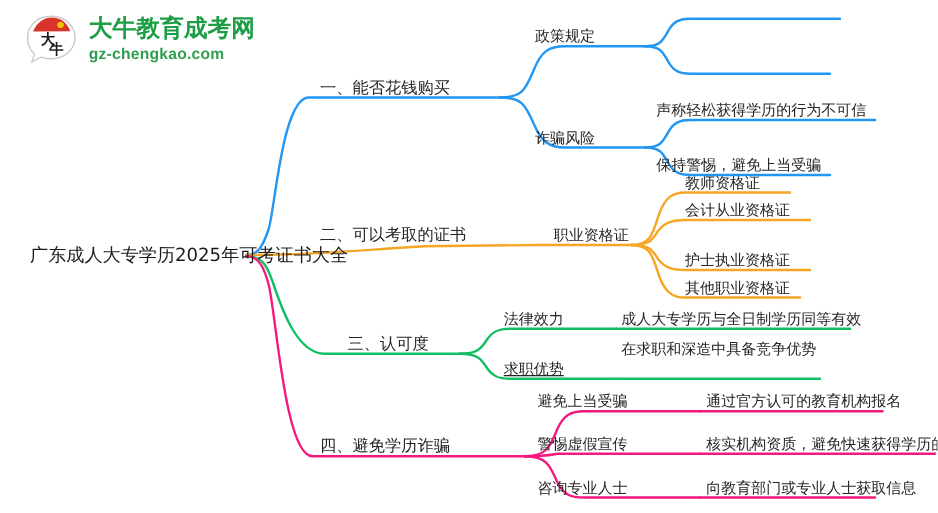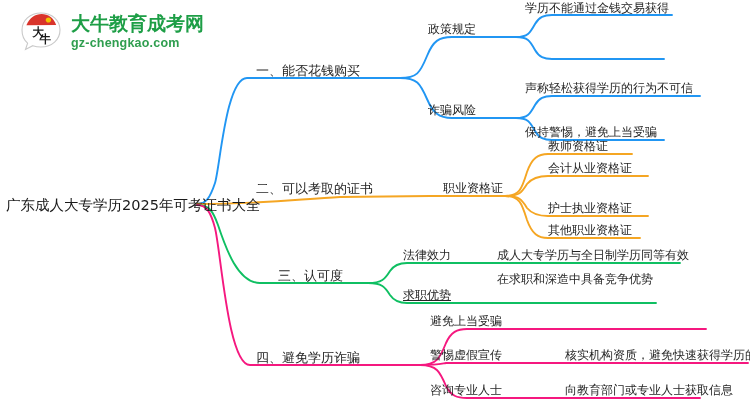--- a/index.html
+++ b/index.html
@@ -156,28 +156,27 @@
       <path d="M420 365 C437 365 440 358 446 343 C451 332 457 329 467 329 L560 329" fill="none" stroke="#f5187f" stroke-width="1.9" stroke-linecap="round"></path>
       <path d="M420 365 C437 365 440 364 446 363 C451 363 457 363 467 363 L560 363" fill="none" stroke="#f5187f" stroke-width="1.9" stroke-linecap="round"></path>
       <path d="M420 365 C437 365 440 372 446 386 C451 396 457 398 467 398 L560 398" fill="none" stroke="#f5187f" stroke-width="1.9" stroke-linecap="round"></path>
 
       <path d="M560 329 L706 329" fill="none" stroke="#f5187f" stroke-width="1.9" stroke-linecap="round"></path>
       <path d="M560 363 L748 363" fill="none" stroke="#f5187f" stroke-width="1.9" stroke-linecap="round"></path>
       <path d="M560 398 L700 398" fill="none" stroke="#f5187f" stroke-width="1.9" stroke-linecap="round"></path>
     </g>
   </svg>
 
-  <div class="node-label root-label" style="left:6px; top:198px;">广东成人大专学历2025年可考证书大全</div>
+  <div class="node-label root-label" style="left:24px; top:198px;">广东成人大专学历2025年可考证书大全</div>
 
   <div class="node-label l1-label" style="left:256px; top:64px;">一、能否花钱购买</div>
 
   <div class="node-label l2-label" style="left:428px; top:23px;">政策规定</div>
   <div class="node-label l2-label" style="left:428px; top:104px;">诈骗风险</div>
 
-  <div class="node-label l3-label" style="left:525px; top:2px;">学历不能通过金钱交易获得</div>
   <div class="node-label l3-label" style="left:525px; top:82px;">声称轻松获得学历的行为不可信</div>
   <div class="node-label l3-label" style="left:525px; top:126px;text-align:right;">保持警惕，避免上当受骗</div>
 
   <div class="node-label l1-label" style="left:256px; top:182px;">二、可以考取的证书</div>
 
   <div class="node-label l2-label" style="left:443px; top:182px;">职业资格证</div>
 
   <div class="node-label l3-label" style="left:548px; top:140px;">教师资格证</div>
   <div class="node-label l3-label" style="left:548px; top:162px;">会计从业资格证</div>
   <div class="node-label l3-label" style="left:548px; top:202px;">护士执业资格证</div>
@@ -190,16 +189,17 @@
 
   <div class="node-label l3-label" style="left:497px; top:249px;">成人大专学历与全日制学历同等有效</div>
   <div class="node-label l3-label" style="left:497px; top:273px;">在求职和深造中具备竞争优势</div>
 
   <div class="node-label l1-label" style="left:256px; top:351px;">四、避免学历诈骗</div>
 
   <div class="node-label l2-label" style="left:430px; top:315px;">避免上当受骗</div>
   <div class="node-label l2-label" style="left:430px; top:349px;">警惕虚假宣传</div>
   <div class="node-label l2-label" style="left:430px; top:384px;">咨询专业人士</div>
 
+  <div class="node-label l3-label" style="left:565px; top:315px;">通过官方认可的教育机构报名</div>
   <div class="node-label l3-label" style="left:565px; top:349px;">核实机构资质，避免快速获得学历的承诺</div>
   <div class="node-label l3-label" style="left:565px; top:384px;">向教育部门或专业人士获取信息</div>
 
 </div>
 
 </body></html>

